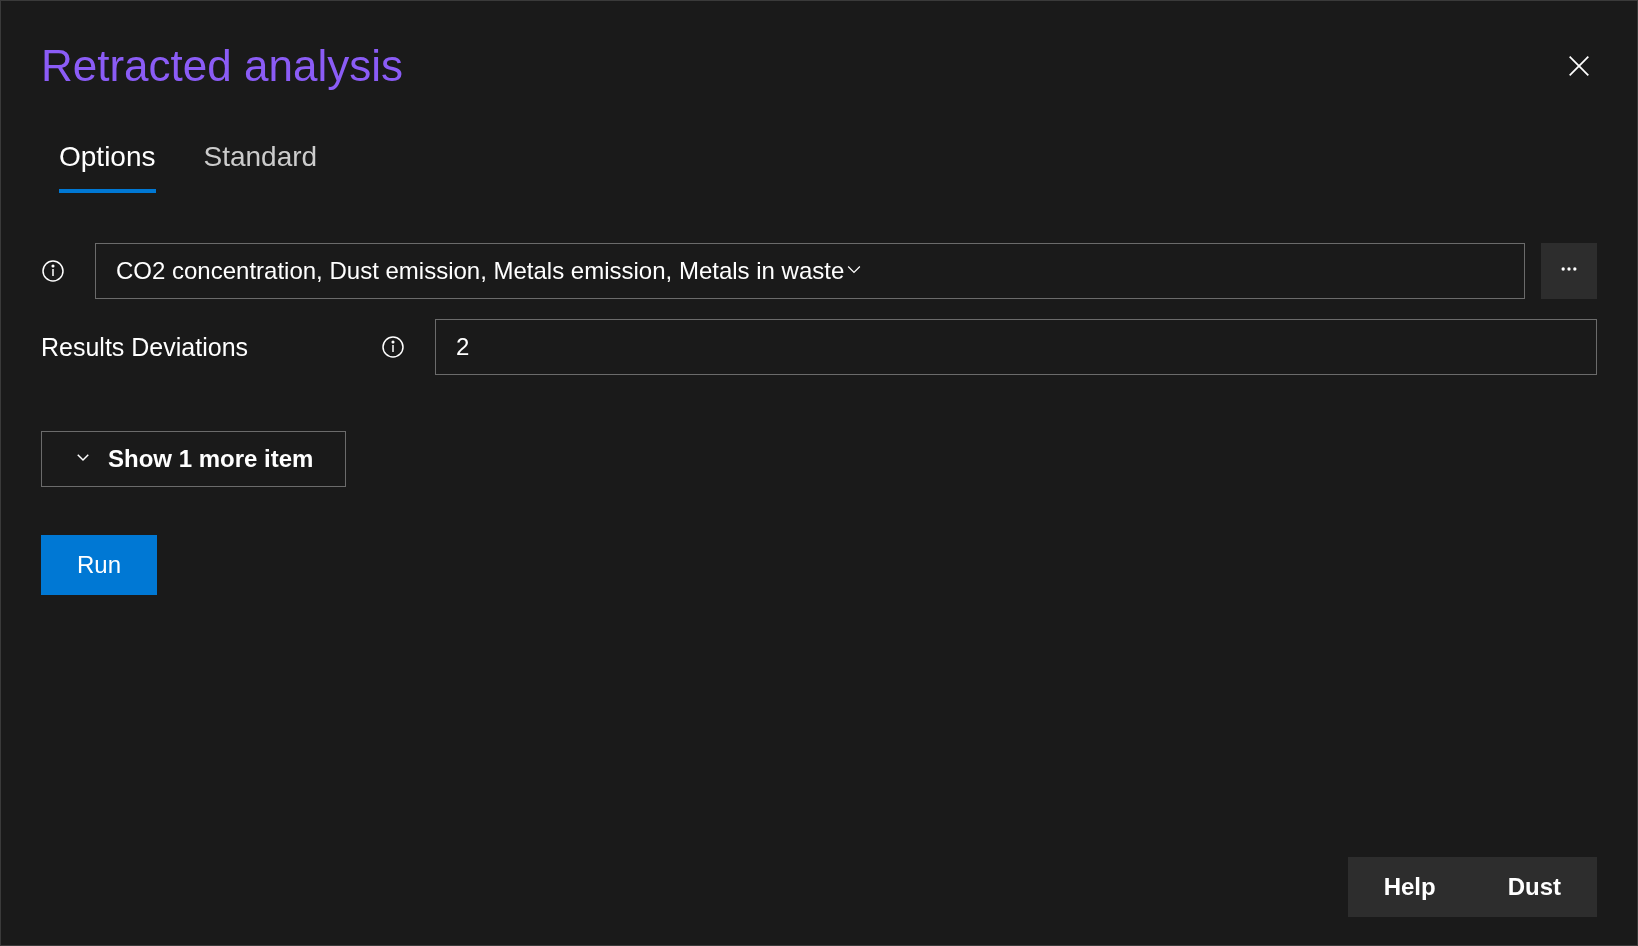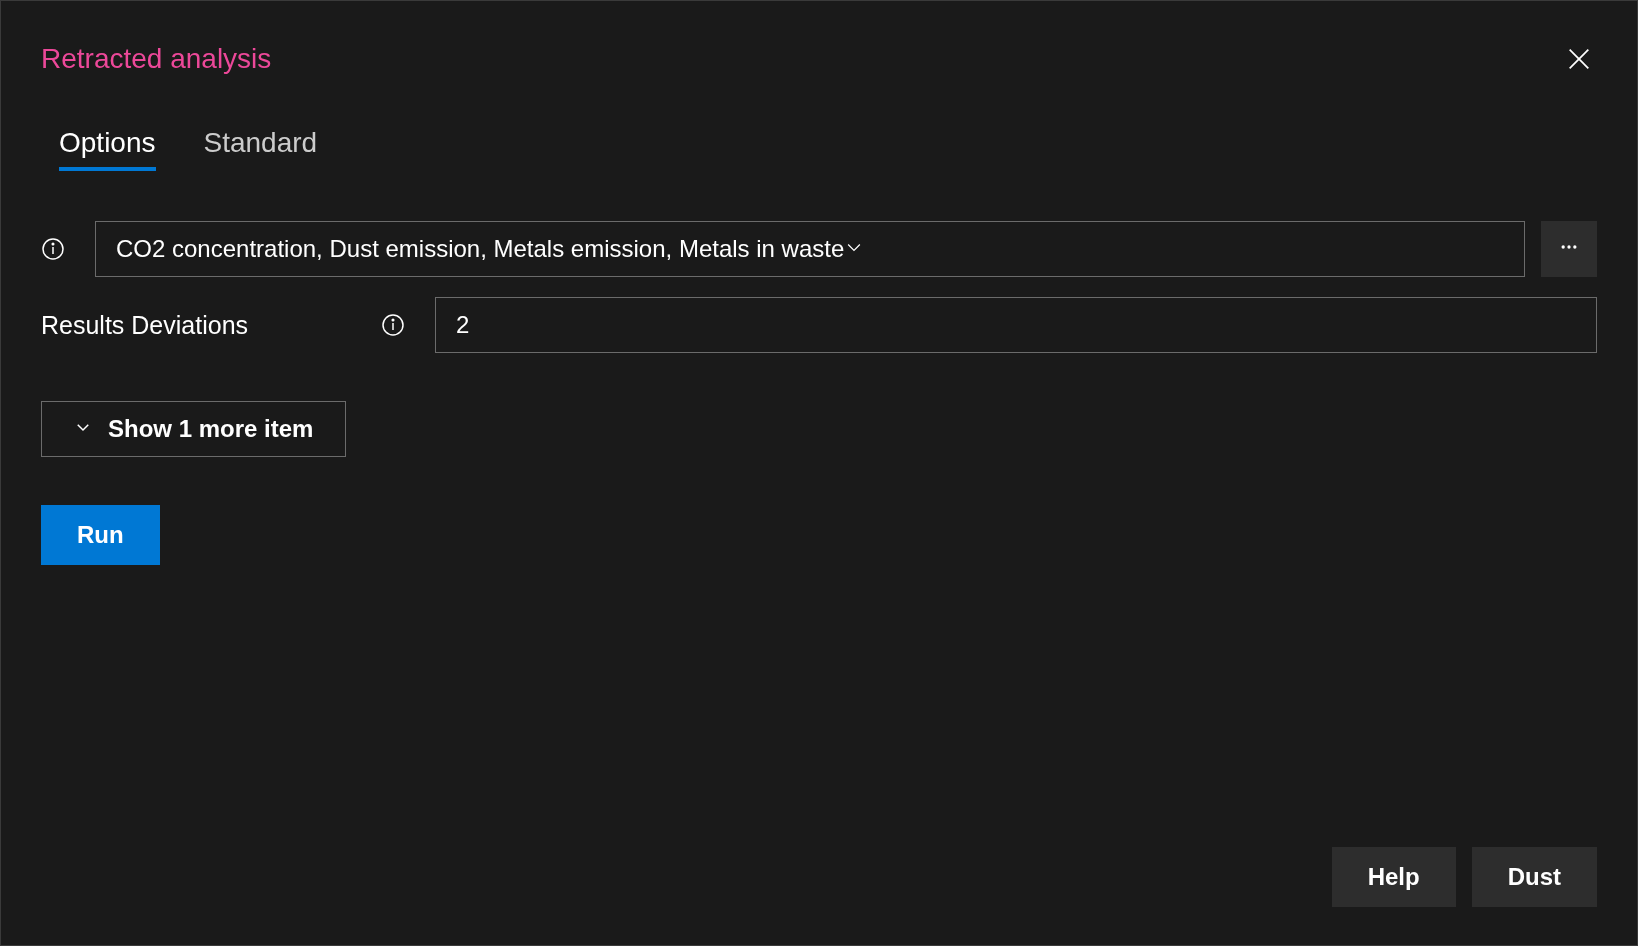--- a/index.html
+++ b/index.html
@@ -27,23 +27,23 @@
     }
     
     .dialog-header {
       display: flex;
       justify-content: space-between;
       align-items: center;
       margin-bottom: 50px;
     }
     
     .dialog-title {
-      font-size: 28px;
-      font-weight: 400;
-      color: #ec4899;
+      font-size: 44px;
+      font-weight: 400;
+      color: #8b5cf6;
     }
     
     .close-x {
       cursor: pointer;
       padding: 4px;
       color: #ffffff;
     }
     
     .close-x svg {
       display: block;
@@ -54,21 +54,21 @@
       gap: 48px;
       margin-bottom: 50px;
       padding-left: 18px;
     }
     
     .tab {
       font-size: 28px;
       font-weight: 400;
       color: #cccccc;
       cursor: pointer;
-      padding-bottom: 12px;
+      padding-bottom: 20px;
       position: relative;
     }
     
     .tab.selected {
       color: #ffffff;
     }
     
     .tab.selected::after {
       content: '';
       position: absolute;
@@ -155,52 +155,52 @@
     }
     
     .expand-btn {
       border: 1px solid #6b6b6b;
       background: transparent;
       height: 56px;
       display: inline-flex;
       align-items: center;
       padding: 0 32px;
       cursor: pointer;
-      margin-top: 28px;
+      margin-top: 36px;
       gap: 16px;
     }
     
     .expand-btn-text {
       font-size: 24px;
       font-weight: 700;
       color: #ffffff;
     }
     
     .expand-chevron {
       color: #ffffff;
     }
     
     .run-btn {
       background: #0078d4;
       border: none;
       color: #ffffff;
       font-size: 24px;
-      font-weight: 700;
+      font-weight: 400;
       padding: 16px 36px;
       cursor: pointer;
       margin-top: 48px;
       font-family: inherit;
     }
     
     .dialog-footer {
       position: absolute;
-      bottom: 38px;
+      bottom: 28px;
       right: 40px;
       display: flex;
-      gap: 16px;
+      gap: 0;
     }
     
     .footer-btn {
       background: #2d2d2d;
       border: none;
       color: #ffffff;
       font-size: 24px;
       font-weight: 700;
       padding: 16px 36px;
       cursor: pointer;

